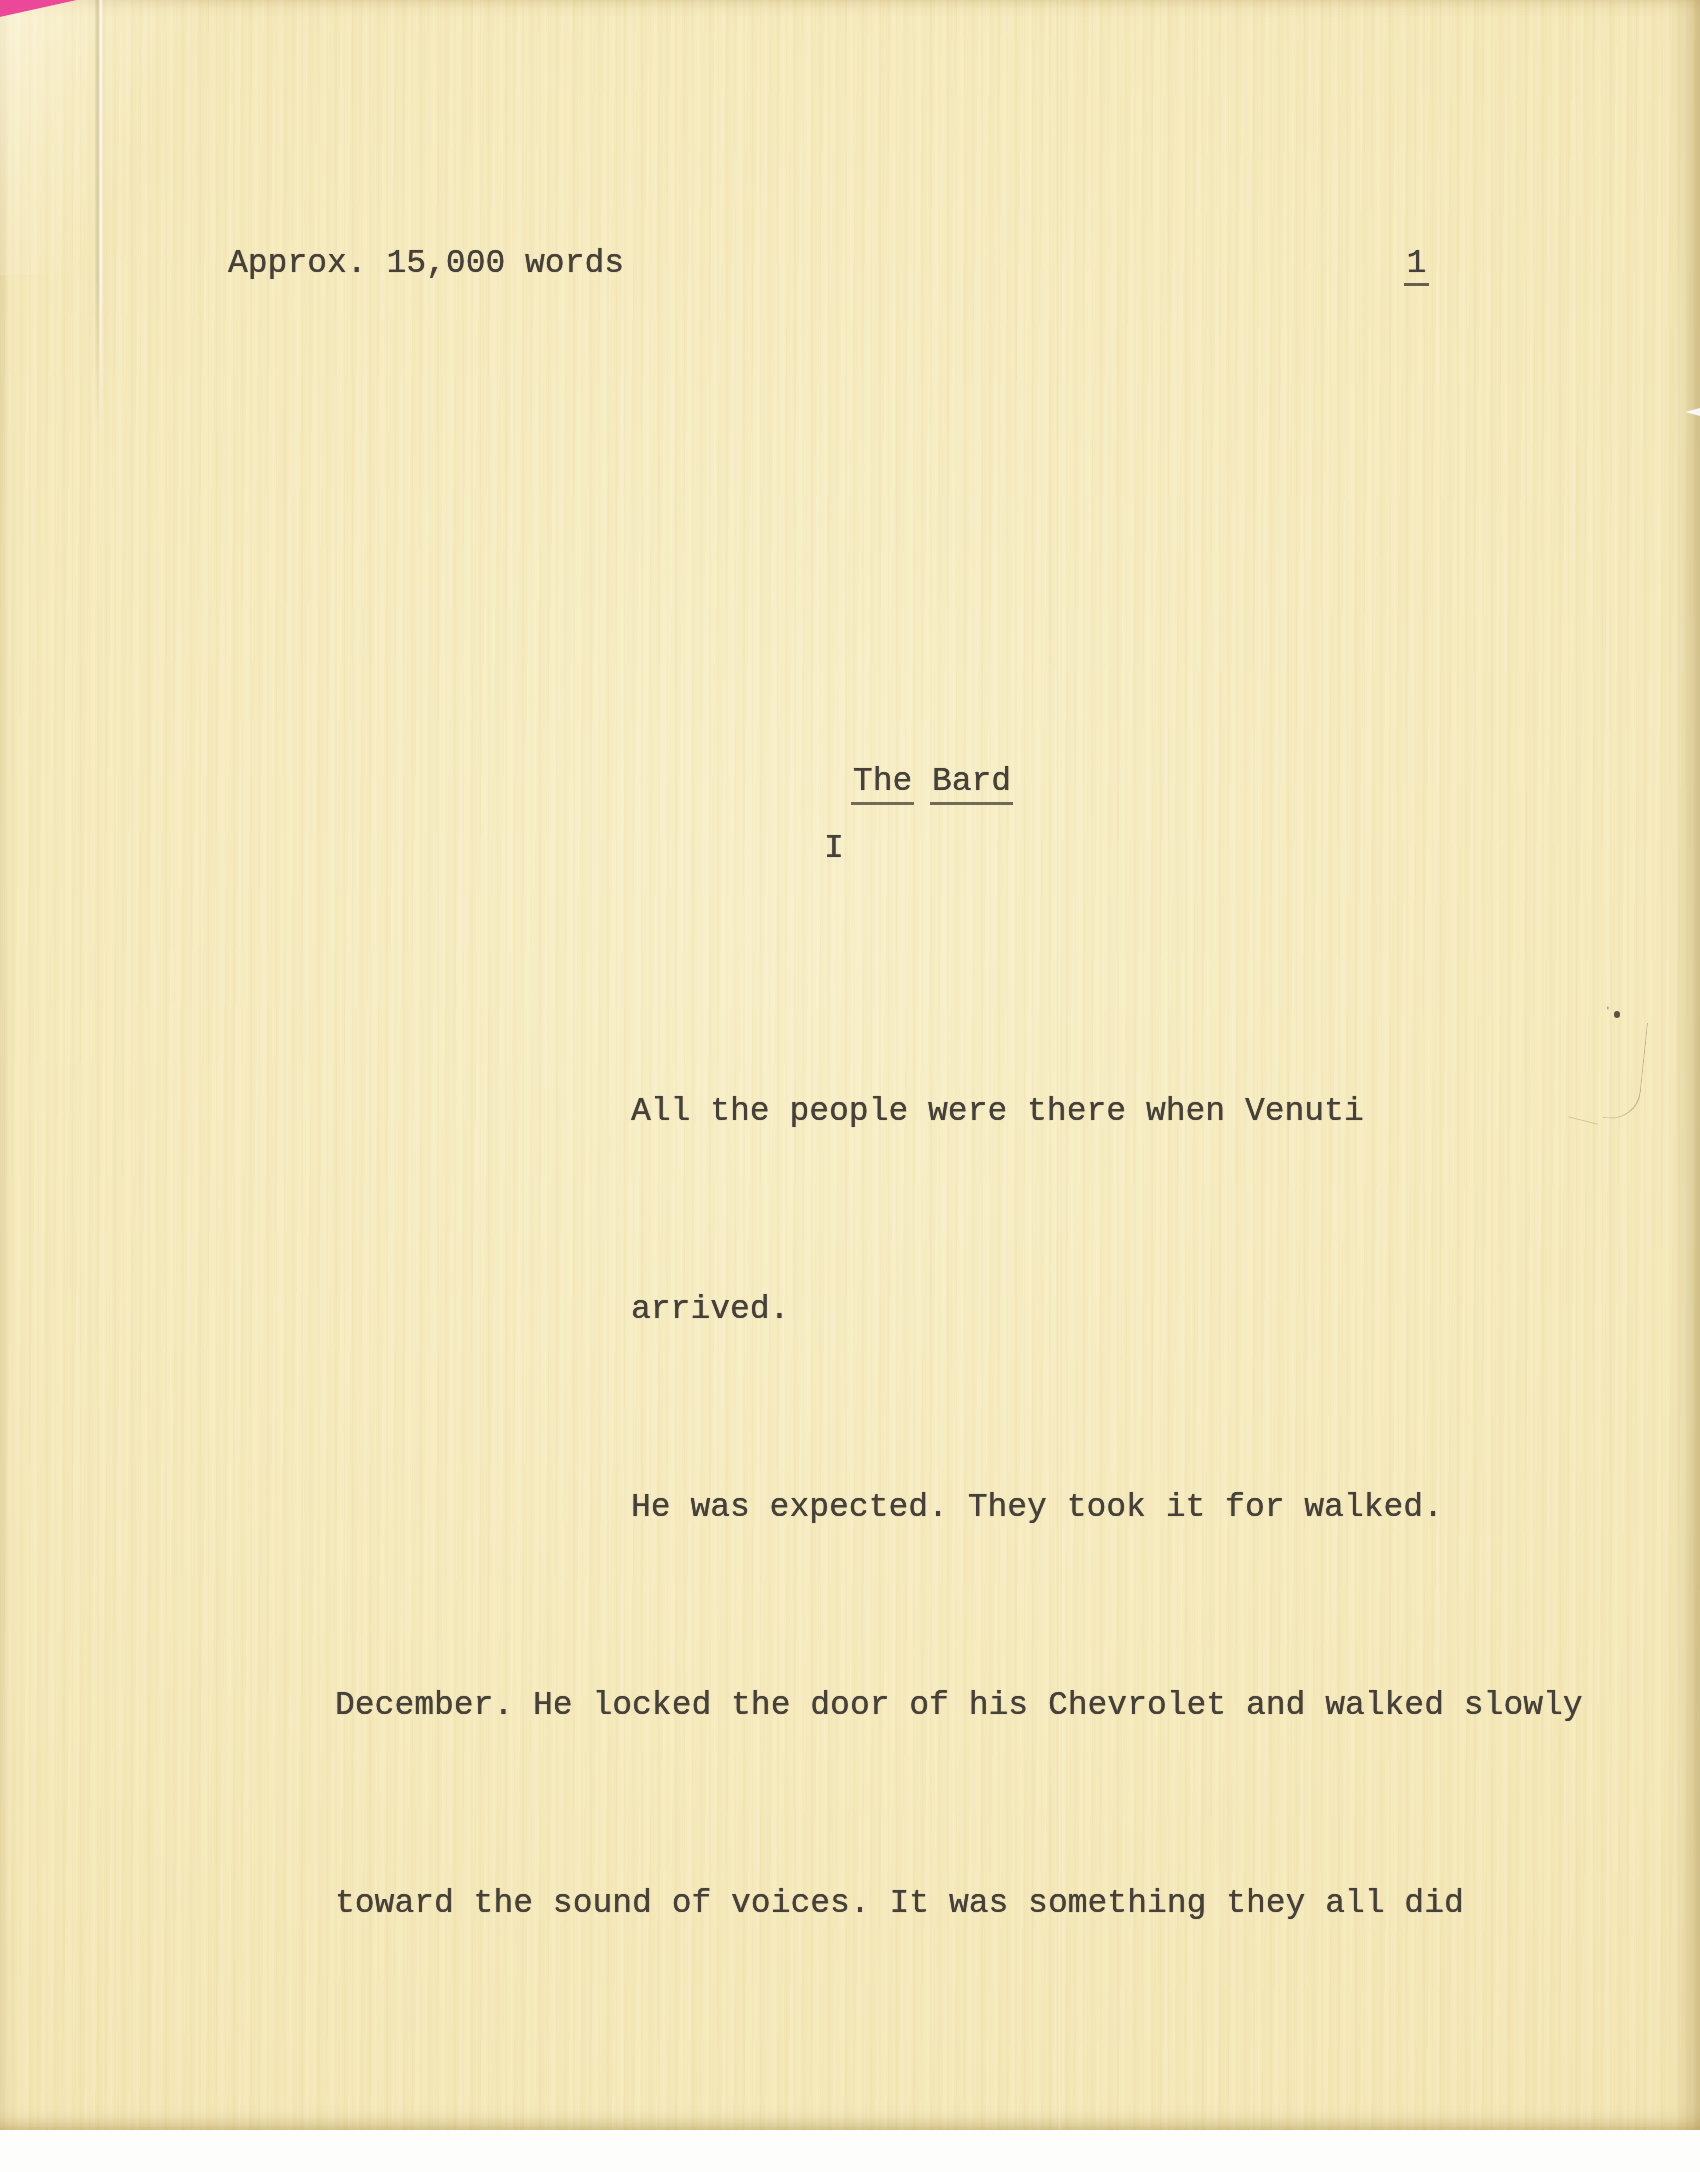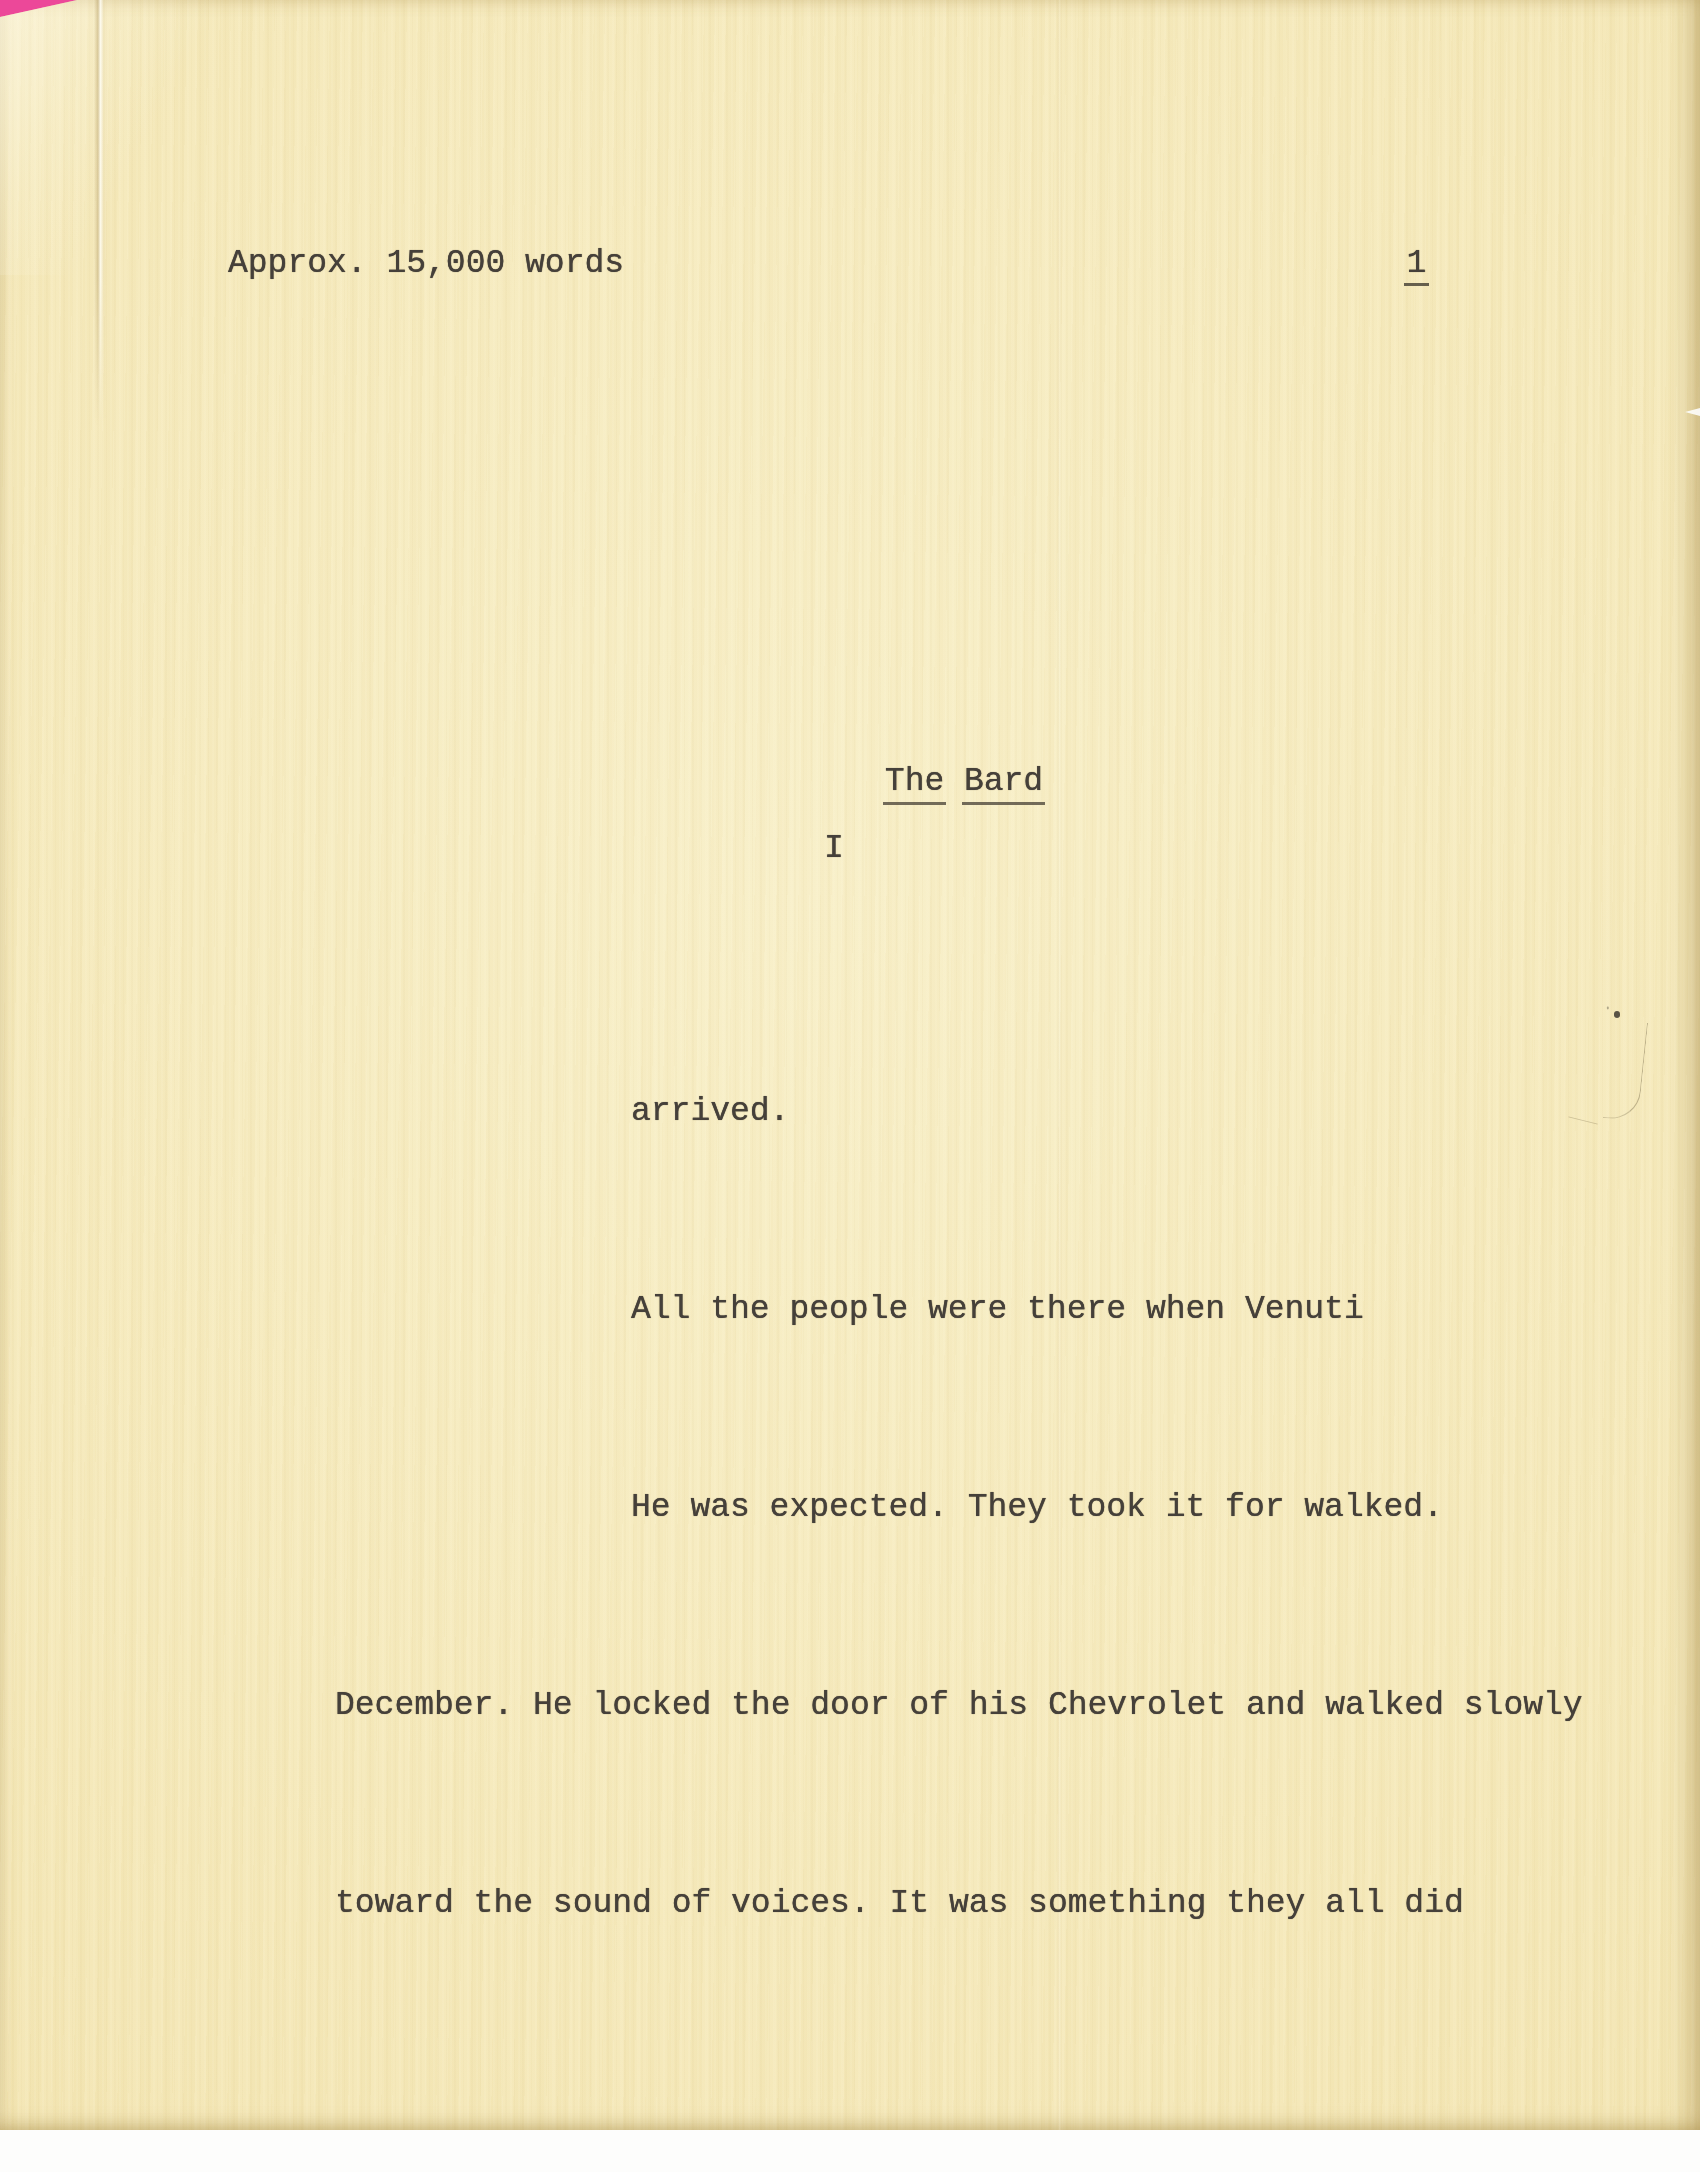--- a/index.html
+++ b/index.html
@@ -60,21 +60,21 @@
   .type{
     font-family:"Liberation Mono","DejaVu Sans Mono",monospace;
     font-size:33px;
     color:#45403a;
     text-shadow:0 0 0.8px rgba(64,56,44,0.88), 0.4px 0.4px 0 rgba(64,56,44,0.28);
     letter-spacing:0;
   }
   .header-note   {position:absolute;left:228px; top:231px; line-height:66px;white-space:pre;}
   .page-number   {position:absolute;left:1404px;top:231px; line-height:66px;}
   .page-number .u{border-bottom:3.3px solid rgba(62,56,46,0.78);padding:0 2.6px 1.3px;}
-  .title-block   {position:absolute;left:764px;top:683px;line-height:66px;white-space:pre;}
+  .title-block   {position:absolute;left:732px;top:683px;line-height:66px;white-space:pre;}
   .title-word    {border-bottom:3.3px solid rgba(62,56,46,0.72);padding:0 2px 2px;}
   .title-gap     {display:inline-block;width:15.7px;}
   .section-num   {position:absolute;left:824px;top:816px;line-height:66px;}
   .body-block    {position:absolute;left:335px; top:947px;line-height:66px;white-space:pre;width:1246px;}
   .line          {height:66px;}
   .line.indent   {margin-left:296px;}
 </style>
 </head>
 <body>
 
@@ -94,22 +94,22 @@
       <span class="u">1</span>
     </div>
 
     <div class="type title-block">
       <span class="title-word">The</span><span class="title-gap"></span><span class="title-word">Bard</span>
     </div>
 
     <div class="type section-num">I</div>
 
     <div class="type body-block">
+      <div class="line indent">All the people were there when Venuti</div>
       <div class="line indent">arrived.</div>
-      <div class="line indent">All the people were there when Venuti</div>
       <div class="line indent">He was expected. They took it for walked.</div>
       <div class="line">December. He locked the door of his Chevrolet and walked slowly</div>
       <div class="line">toward the sound of voices. It was something they all did</div>
       
       
       
       
       
       
       

